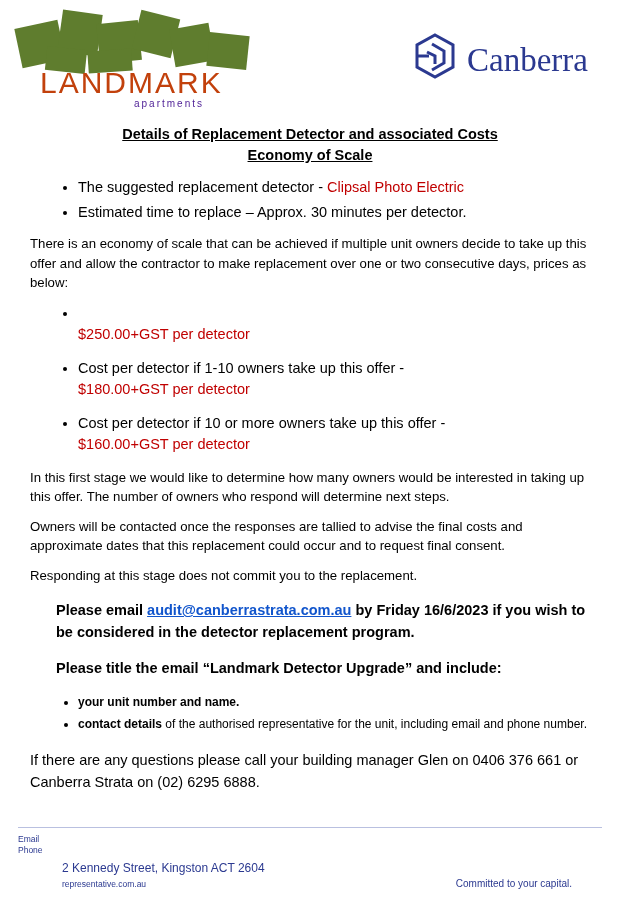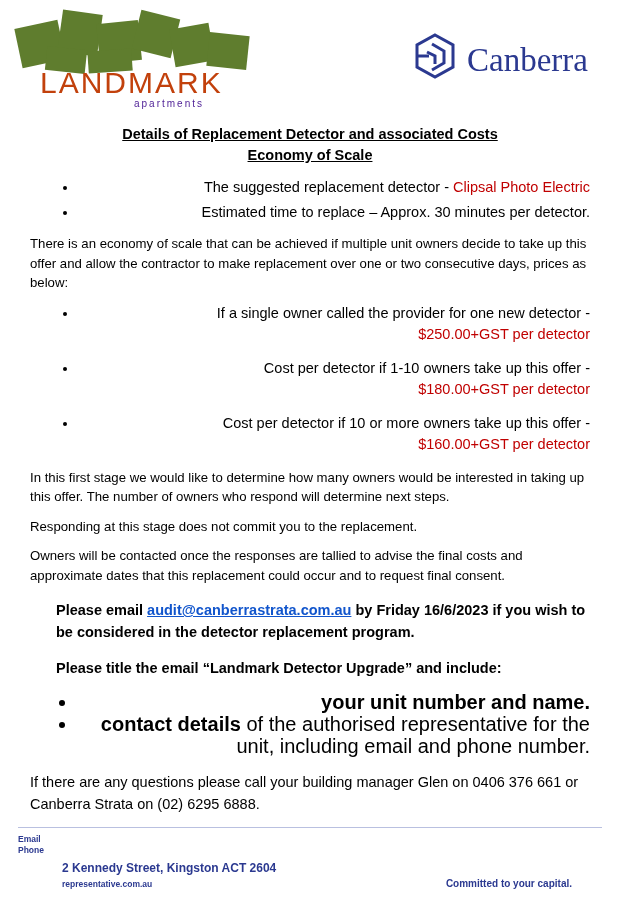--- a/index.html
+++ b/index.html
@@ -92,21 +92,20 @@
     font-weight: bold;
     font-size: 14.5px;
     text-decoration: underline;
     line-height: 21px;
     margin: 4px 0 2px 0;
   }
 
   ul {
     margin: 10px 0 10px 0;
     padding-left: 48px;
-    text-align: right;
   }
   ul li {
     font-size: 14.5px;
     line-height: 23px;
     margin-bottom: 2px;
   }
   ul.spaced li {
     margin-bottom: 13px;
     line-height: 21px;
   }
@@ -127,35 +126,34 @@
   p.callout a {
     color: #1155cc;
     text-decoration: underline;
   }
   p.closing {
     font-size: 14.5px;
     line-height: 22px;
     margin: 14px 0 0 0;
   }
   ul.bold-items li {
-    font-size: 20px;
+    font-size: 12px;
     line-height: 22px;
     margin-bottom: 0;
   }
   ul.bold-items li b { font-weight: bold; }
 
   
   .footer {
     position: absolute;
     left: 0;
     bottom: 0;
     width: 620px;
     padding: 0 18px 10px 18px;
     box-sizing: border-box;
-    font-weight: bold;
   }
   .footer-rule {
     border-top: 1px solid #b9c0e0;
     margin-bottom: 6px;
   }
   .footer-row {
     display: flex;
     align-items: flex-start;
   }
   .footer-labels {
@@ -241,36 +239,36 @@
     </li>
     <li>
       <span>Estimated time to replace – Approx. 30 minutes per detector.</span>
     </li>
   </ul>
 
   <p class="para">There is an economy of scale that can be achieved if multiple unit owners decide to take up this offer and allow the contractor to make replacement over one or two consecutive days, prices as below:</p>
 
   <ul class="spaced">
     <li>
-      <span>If a single owner called the provider for one new detector -</span><br>
+      <br>
       <span class="red">$250.00+GST per detector</span>
     </li>
     <li>
       <span>Cost per detector if 1-10 owners take up this offer -</span><br>
       <span class="red">$180.00+GST per detector</span>
     </li>
     <li>
       <span>Cost per detector if 10 or more owners take up this offer -</span><br>
       <span class="red">$160.00+GST per detector</span>
     </li>
   </ul>
 
   <p class="para">In this first stage we would like to determine how many owners would be interested in taking up this offer. The number of owners who respond will determine next steps.</p>
+  <p class="para">Owners will be contacted once the responses are tallied to advise the final costs and approximate dates that this replacement could occur and to request final consent.</p>
   <p class="para">Responding at this stage does not commit you to the replacement.</p>
-  <p class="para">Owners will be contacted once the responses are tallied to advise the final costs and approximate dates that this replacement could occur and to request final consent.</p>
 
   <p class="callout">
     <span>Please email </span><a href="#">audit@canberrastrata.com.au</a><span> by Friday 16/6/2023 if you wish to be considered in the detector replacement program.</span>
   </p>
 
   <p class="callout">Please title the email “Landmark Detector Upgrade” and include:</p>
 
   <ul class="bold-items">
     <li>
       <b>your unit number and name.</b><span></span>

